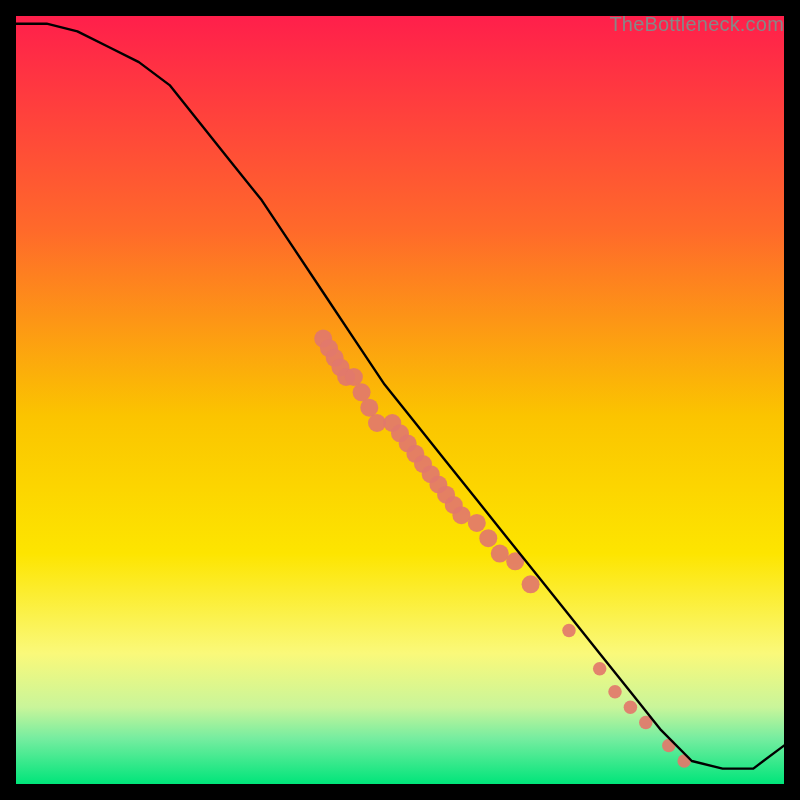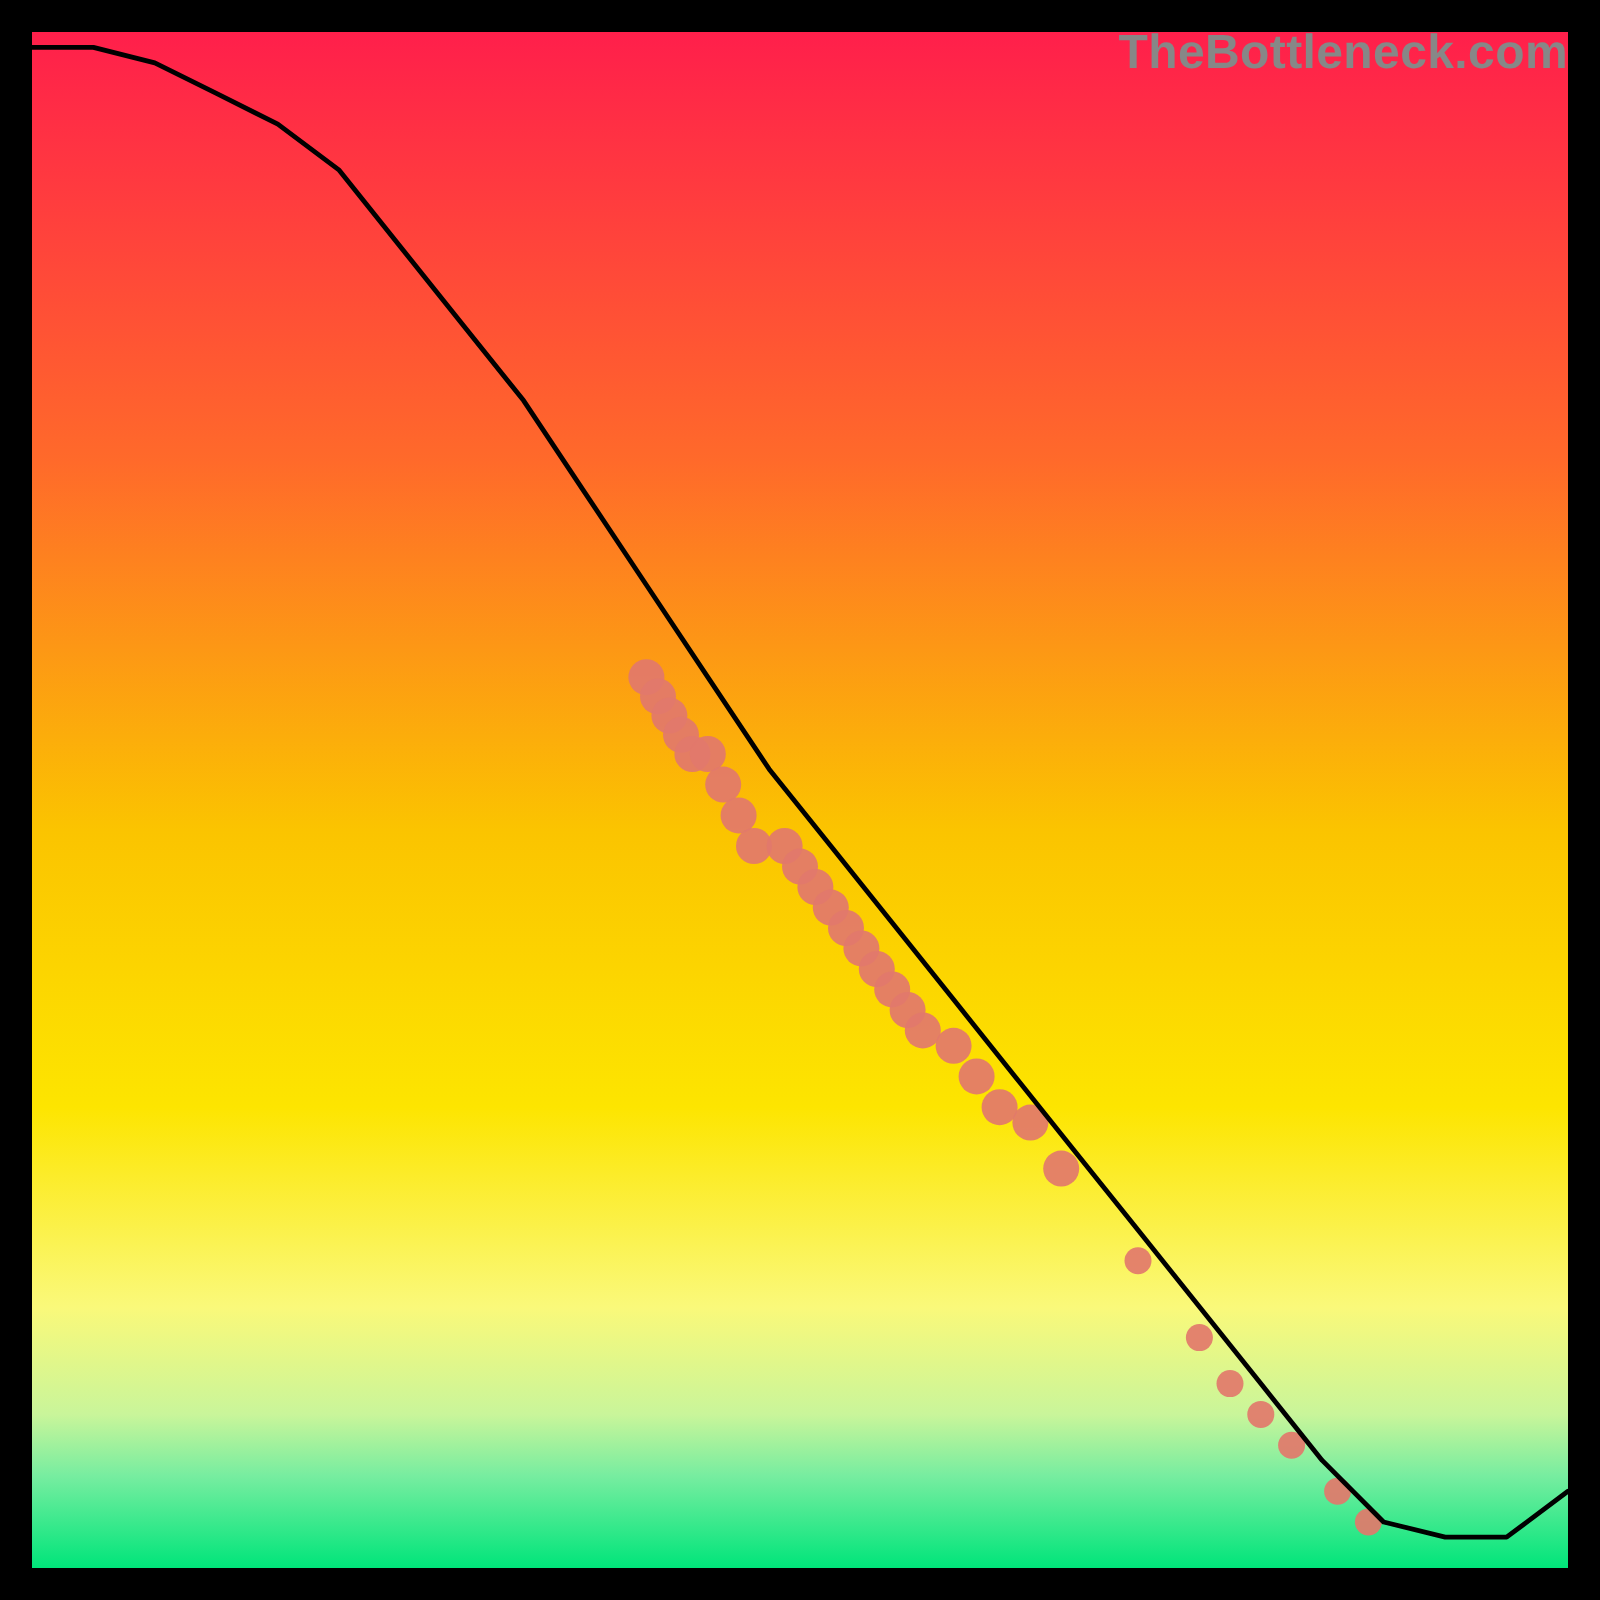--- a/index.html
+++ b/index.html
@@ -16,22 +16,22 @@
     top: 16px;
     width: 768px;
     height: 768px;
     background: #000;
   }
   .watermark {
     position: absolute;
     top: -3px;
     right: 0;
     font-family: Arial, Helvetica, sans-serif;
-    font-size: 24px;
-    font-weight: 700;
+    font-size: 20px;
+    font-weight: 400;
     color: #878787;
     user-select: none;
     letter-spacing: 0.2px;
   }
   svg {
     display: block;
   }
 </style>
 </head>
 <body>

